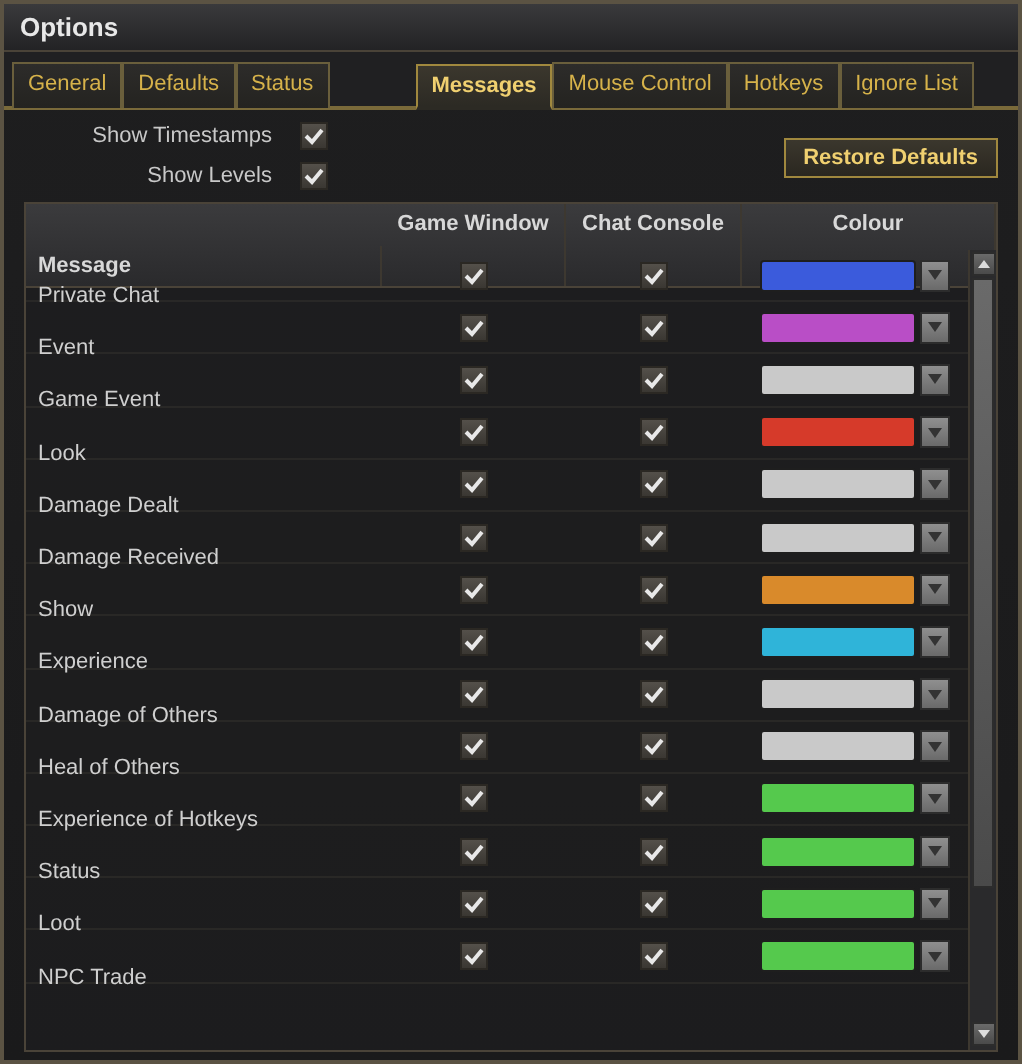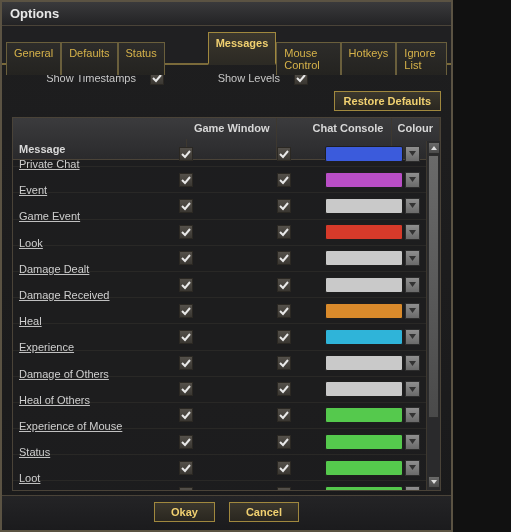--- a/index.html
+++ b/index.html
@@ -6,21 +6,21 @@
   body {
     background: #111;
     font-family: Verdana, Arial, sans-serif;
     font-size: 11px;
     color: #c0c0c0;
     width: 511px;
     height: 532px;
     overflow: hidden;
   }
   .window {
-    width: 453px;
+    width: 511px;
     height: 532px;
     background: linear-gradient(#1e1e1f, #1a1a1b);
     border: 2px solid #5b5343;
     display: flex;
     flex-direction: column;
     position: relative;
   }
   .titlebar {
     background: linear-gradient(#3a3a3c, #232325);
     border-bottom: 1px solid #4a4338;
@@ -38,21 +38,21 @@
   }
   .tab {
     padding: 4px 7px;
     font-size: 11px;
     color: #d6b24a;
     border: 1px solid #6a5f3c;
     border-bottom: none;
     background: linear-gradient(#2d2c2a, #242320);
     cursor: pointer;
     position: relative;
-    top: 12px;
+    top: 1px;
   }
   .tab.active {
     background: linear-gradient(#3b372d, #2c2a24);
     border-color: #a0883e;
     color: #f0d070;
     border-bottom: 2px solid #2c2a24;
     top: 2px;
     z-index: 2;
     font-weight: bold;
     margin-left: 43px;
@@ -65,21 +65,21 @@
     overflow: hidden;
   }
   .toggles-row {
     display: flex;
     justify-content: space-between;
     align-items: flex-start;
     margin-bottom: 6px;
   }
   .toggles {
     display: flex;
-    flex-direction: row;
+    flex-direction: column;
     gap: 6px;
     padding-left: 14px;
   }
   .toggle-line {
     display: flex;
     align-items: center;
     gap: 14px;
   }
   .toggle-line .lbl {
     width: 110px;
@@ -94,21 +94,21 @@
     display: inline-flex;
     align-items: center;
     justify-content: center;
     cursor: pointer;
   }
   .checkbox svg {
     width: 10px;
     height: 10px;
   }
   .restore-btn {
-    margin-top: 20px;
+    margin-top: 8px;
     border: 1px solid #a0883e;
     background: linear-gradient(#3b372d, #2a2720);
     color: #f0d070;
     padding: 3px 9px;
     font-size: 11px;
     font-weight: bold;
     cursor: pointer;
     font-family: inherit;
   }
   .table-wrap {
@@ -125,35 +125,34 @@
   }
   .th {
     padding: 4px 6px;
     font-weight: bold;
     color: #d8d8d8;
     border-right: 1px solid #3d3830;
     text-align: center;
   }
   .col-msg   { width: 178px; text-align: left; margin-top: 21px; }
   .col-gw    { width: 92px; }
-  .col-cc    { width: 88px; margin-left: 28px; }
+  .col-cc    { width: 88px; }
   .col-color { flex: 1; }
   .tbody {
     position: absolute;
     top: 23px;
     bottom: 0;
     left: 0;
     right: 14px;
     overflow-y: hidden;
   }
   .row {
     display: flex;
     height: 26.2px;
     border-bottom: 1px solid rgba(80,75,65,0.25);
-    text-decoration: underline;
   }
   .cell {
     padding: 0 6px;
     display: flex;
     align-items: center;
     justify-content: center;
   }
   .cell.col-msg { justify-content: flex-start; color: #cfcfcf; }
   .color-swatch-wrap {
     display: flex;
@@ -435,21 +434,21 @@
                 <div class="swatch" style="background:#c9c9c9"></div>
                 <div class="swatch-drop">
                   <svg viewBox="0 0 7 5">
                     <polygon points="0,0 7,0 3.5,5" fill="#333"></polygon>
                   </svg>
                 </div>
               </div>
             </div>
           </div>
           <div class="row">
-            <div class="cell col-msg">Heal</div>
+            <div class="cell col-msg">Show</div>
             <div class="cell col-gw">
               <span class="checkbox">
                 <svg viewBox="0 0 10 10">
                   <polyline points="1,5 4,8 9,2" fill="none" stroke="#e8e8e8" stroke-width="2"></polyline>
                 </svg>
               </span>
             </div>
             <div class="cell col-cc">
               <span class="checkbox">
                 <svg viewBox="0 0 10 10">
@@ -543,21 +542,21 @@
                 <div class="swatch" style="background:#c9c9c9"></div>
                 <div class="swatch-drop">
                   <svg viewBox="0 0 7 5">
                     <polygon points="0,0 7,0 3.5,5" fill="#333"></polygon>
                   </svg>
                 </div>
               </div>
             </div>
           </div>
           <div class="row">
-            <div class="cell col-msg">Experience of Mouse</div>
+            <div class="cell col-msg">Experience of Hotkeys</div>
             <div class="cell col-gw">
               <span class="checkbox">
                 <svg viewBox="0 0 10 10">
                   <polyline points="1,5 4,8 9,2" fill="none" stroke="#e8e8e8" stroke-width="2"></polyline>
                 </svg>
               </span>
             </div>
             <div class="cell col-cc">
               <span class="checkbox">
                 <svg viewBox="0 0 10 10">
@@ -670,18 +669,14 @@
         <div class="scroll-dn">
           <svg width="6" height="4" viewBox="0 0 6 4">
               <polygon points="0,0 6,0 3,4" fill="#ddd"></polygon>
             </svg>
         </div>
       </div>
     </div>
 
   </div>
 
-  <div class="footer">
-    <button class="footer-btn">Okay</button>
-    <button class="footer-btn">Cancel</button>
-  </div>
 
 </div>
 
 </body></html>

